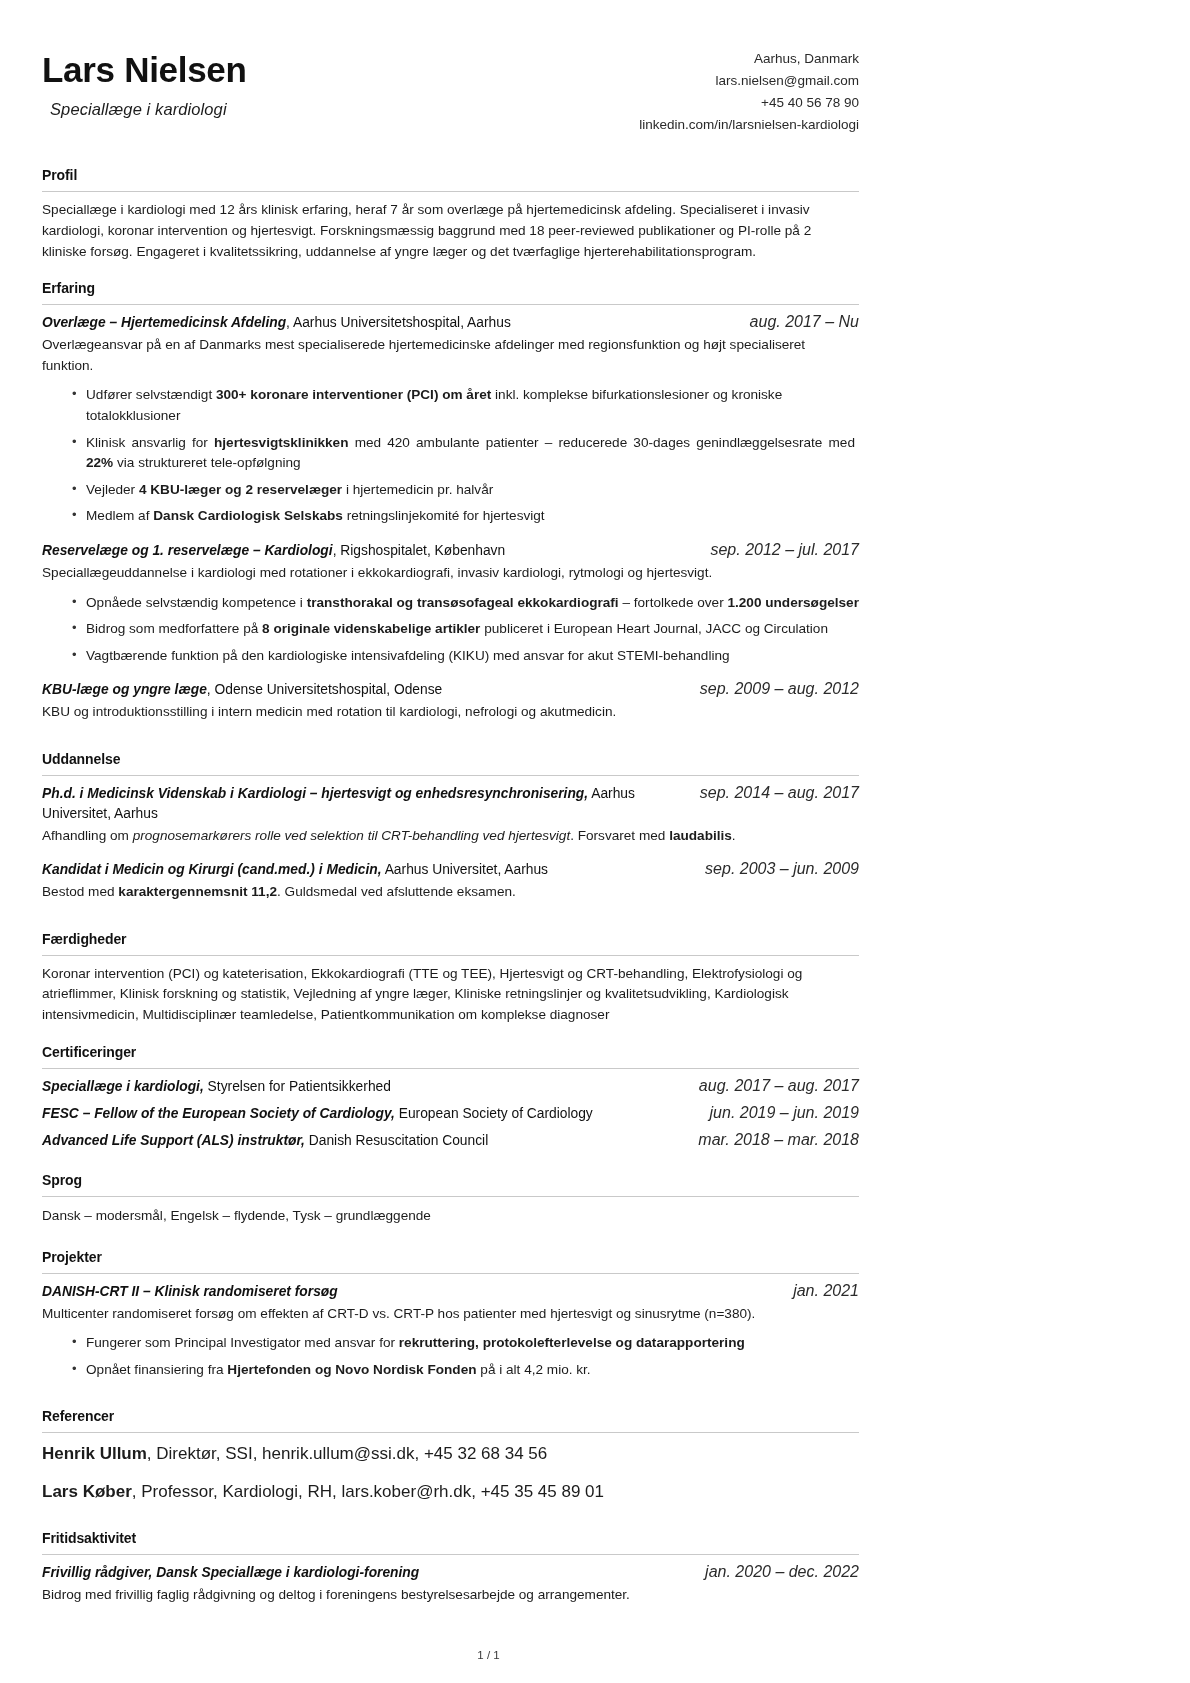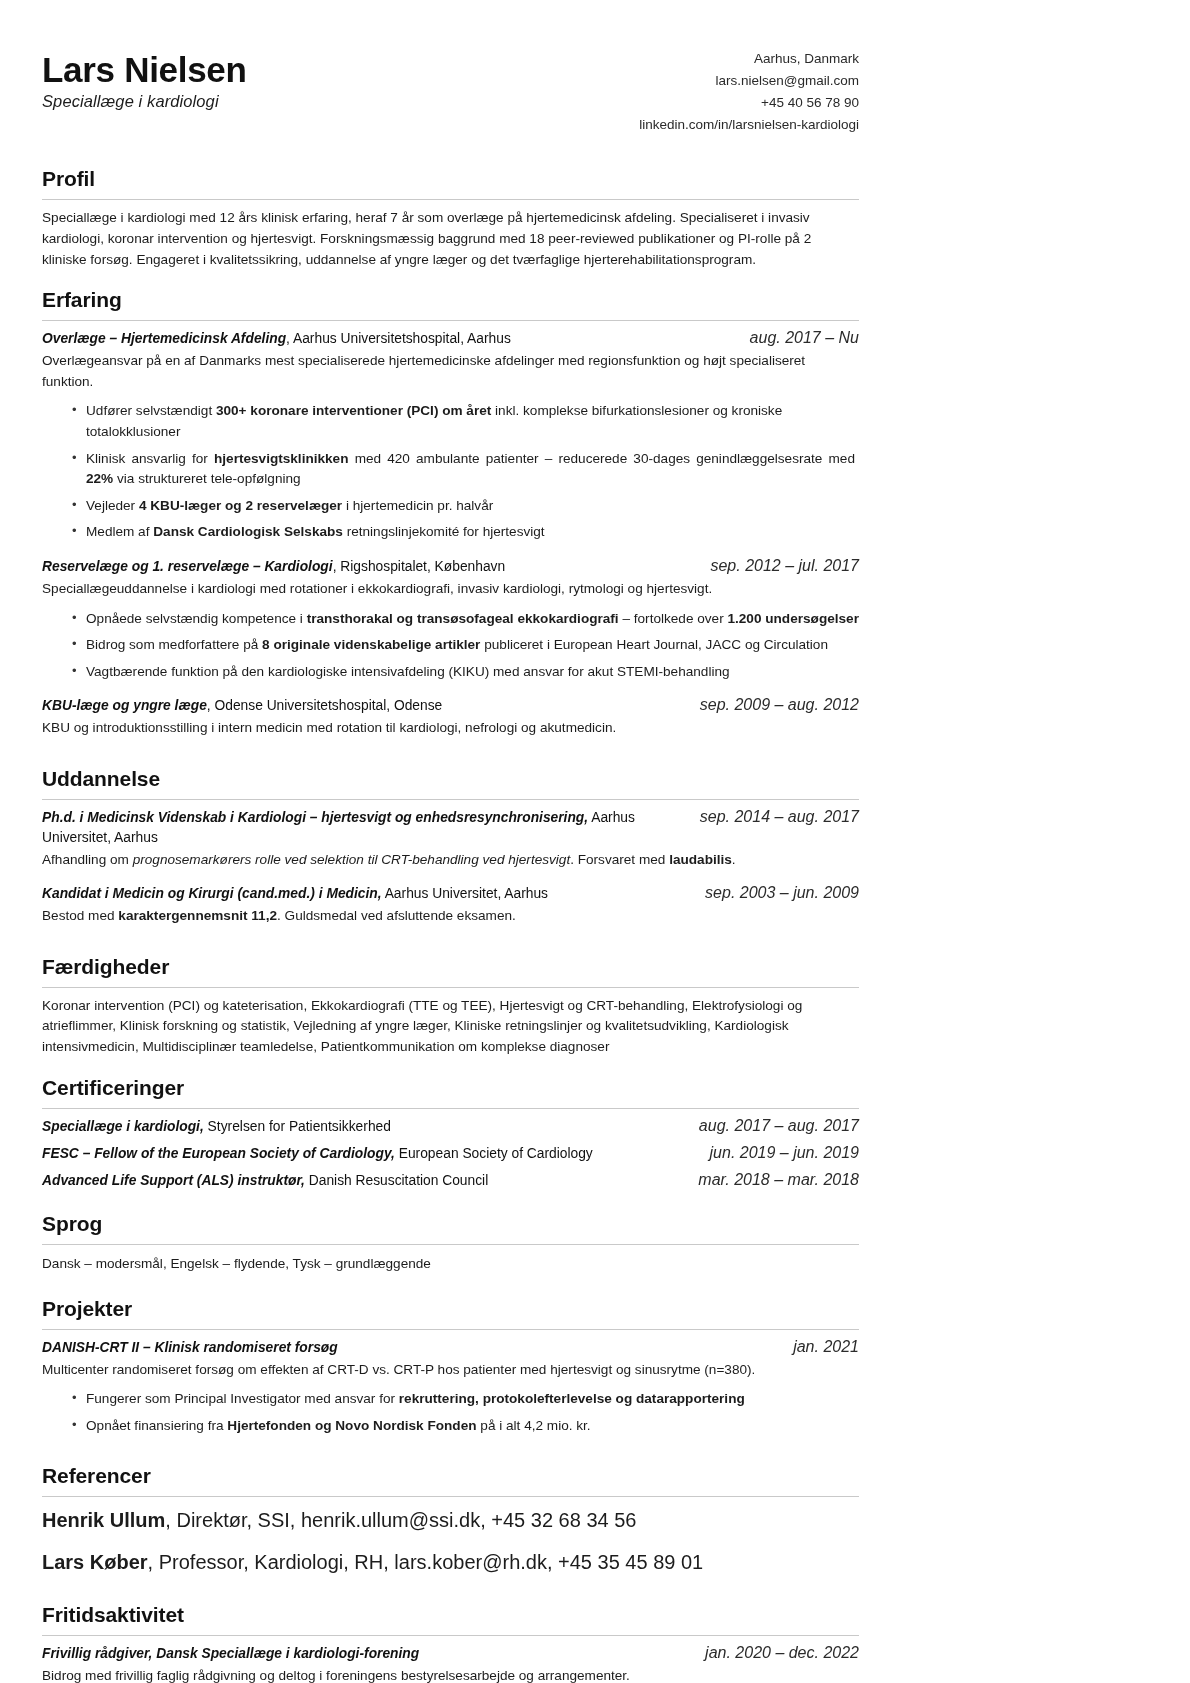--- a/index.html
+++ b/index.html
@@ -47,37 +47,37 @@
     top: 42%; height: 34%;
     background: #cfe4f5;
     opacity: .75;
     z-index: -1;
   }
   .name-wrap { position: relative; z-index: 1; display: inline-block; }
   .headline {
     font-size: 16.5px;
     font-style: italic;
     color: #1c1c1c;
-    margin: 0;
+    margin: 8px;
     letter-spacing: .1px;
   }
   .contact {
     text-align: right;
     font-size: 13.5px;
     line-height: 1.62;
     color: #2a2a2a;
     padding-top: 4px;
     white-space: nowrap;
   }
   .contact div { display: block; }
 
   
   .section { margin-bottom: 4px; }
   .section-title {
-    font-size: 21px;
+    font-size: 14px;
     font-weight: bold;
     color: #111111;
     margin: 14px 0 6px 0;
     display: inline-block;
     position: relative;
     letter-spacing: -0.1px;
   }
   .section-title::after {
     content: "";
     position: absolute;
@@ -159,21 +159,21 @@
   b { font-weight: bold; }
   i { font-style: italic; }
 
   .compact-row { margin-bottom: 7px; }
   .lang-line, .plain-line {
     font-size: 13.6px;
     line-height: 1.55;
     margin: 0 0 9px 0;
   }
   .ref-line {
-    font-size: 20px;
+    font-size: 17px;
     line-height: 1.55;
     margin: 0 0 11px 0;
   }
 
   .footer {
     position: absolute;
     left: 0; right: 0;
     bottom: 22px;
     text-align: center;
     font-size: 11.5px;

